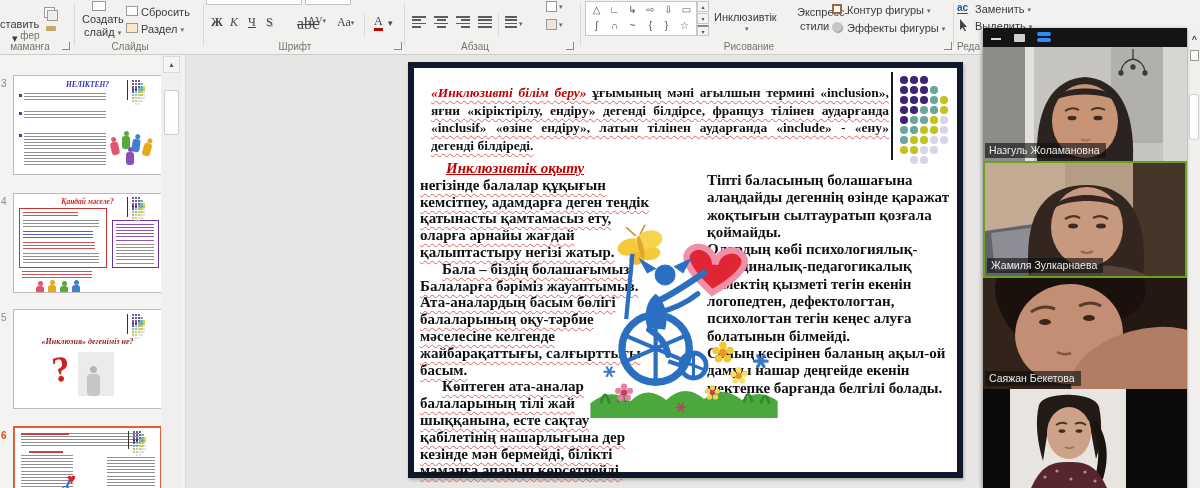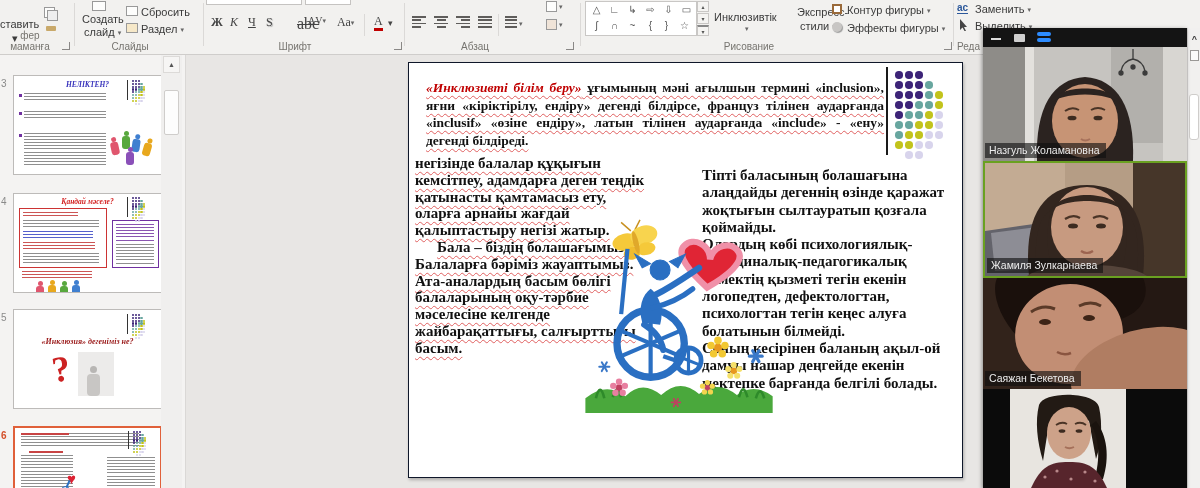--- a/index.html
+++ b/index.html
@@ -37,21 +37,21 @@
   .bull{position:absolute;width:2.5px;height:2.5px;background:#7030a0}
   .kid{position:absolute;width:8px;height:13px;border-radius:3px}
   .kid::before{content:"";position:absolute;top:-5px;left:1.5px;width:5px;height:5px;border-radius:50%;background:inherit}
   .vline-mini{position:absolute;width:1px;background:#333}
   .dots{position:absolute}
   .pscroll{position:absolute;left:161px;top:0;width:21px;height:433px;background:#f0efee}
   .ps-up{position:absolute;left:2px;top:1px;width:17px;height:17px;background:#f6f5f4;border:1px solid #dcdad8;color:#555;font-size:7px;text-align:center;line-height:16px}
   .ps-thumb{position:absolute;left:3px;top:35px;width:15px;height:45px;background:#fdfdfd;border:1px solid #cfcdcb;border-radius:2px}
 
   
-  .slide{position:absolute;left:408px;top:62px;width:555px;height:416px;background:#fff;border:1px solid #0f172a;box-shadow:1px 2px 3px rgba(0,0,0,.25);z-index:3}
+  .slide{position:absolute;left:408px;top:62px;width:555px;height:416px;background:#fff;border:6px solid #0f172a;box-shadow:1px 2px 3px rgba(0,0,0,.25);z-index:3}
   .sq{text-decoration-line:underline;text-decoration-style:wavy;text-decoration-color:#e06060;text-decoration-thickness:1px;text-underline-offset:2.5px}
   .intro{position:absolute;left:17px;top:16px;width:458px;font-family:"Liberation Serif",serif;font-weight:bold;font-size:13.5px;line-height:17.5px;text-align:justify;color:#111}
   .ihl{color:#c00000;font-style:italic}
   .colL{position:absolute;left:6px;top:92px;width:233px;font-family:"Liberation Serif",serif;font-weight:bold;font-size:15px;line-height:16.8px;color:#111}
   .colR{position:absolute;left:293px;top:104px;width:258px;font-family:"Liberation Serif",serif;font-weight:bold;font-size:15px;line-height:17.3px;color:#111}
   .colL p,.colR p{margin:0}
   .ind{text-indent:22px}
   .lh{text-indent:26px}
   .lh span{color:#c00000;font-style:italic;text-decoration:underline}
   .slide-vline{position:absolute;left:477px;top:4px;width:1.5px;height:88px;background:#1a1a1a}
@@ -462,22 +462,24 @@
         <i style="position: absolute; border-radius: 50%; width: 7.5px; height: 7.5px; left: 40.2px; top: 60.3px; background: rgb(216, 212, 236);"></i>
         <i style="position: absolute; border-radius: 50%; width: 7.5px; height: 7.5px; left: 0px; top: 70.35px; background: rgb(194, 195, 28);"></i>
         <i style="position: absolute; border-radius: 50%; width: 7.5px; height: 7.5px; left: 10.05px; top: 70.35px; background: rgb(194, 195, 28);"></i>
         <i style="position: absolute; border-radius: 50%; width: 7.5px; height: 7.5px; left: 20.1px; top: 70.35px; background: rgb(216, 212, 236);"></i>
         <i style="position: absolute; border-radius: 50%; width: 7.5px; height: 7.5px; left: 30.15px; top: 70.35px; background: rgb(216, 212, 236);"></i>
         <i style="position: absolute; border-radius: 50%; width: 7.5px; height: 7.5px; left: 10.05px; top: 80.4px; background: rgb(216, 212, 236);"></i>
         <i style="position: absolute; border-radius: 50%; width: 7.5px; height: 7.5px; left: 20.1px; top: 80.4px; background: rgb(216, 212, 236);"></i>
       </span>
 
     <div class="colL">
+      <div class="lh"><span>Инклюзивтік оқыту</span></div>
       <p class="sq">негізінде балалар құқығын кемсітпеу, адамдарға деген теңдік қатынасты қамтамасыз ету, оларға арнайы жағдай қалыптастыру негізі жатыр.</p>
       <p class="sq ind">Бала – біздің болашағымыз, Балаларға бәріміз жауаптымыз. Ата-аналардың басым бөлігі балаларының оқу-тәрбие мәселесіне келгенде жайбарақаттығы, салғырттығы басым.</p>
+      <p class="sq ind">Көптеген ата-аналар балаларының тілі жай шыққанына, есте сақтау қабілетінің нашарлығына дер кезінде мән бермейді, білікті маманға апарып көрсетпейді.</p>
     </div>
 
     <div class="colR">
       <p>Тіпті баласының болашағына алаңдайды дегеннің өзінде қаражат жоқтығын сылтауратып қозғала қоймайды.</p>
       <p>Олардың көбі психологиялық-медициналық-педагогикалық көмектің қызметі тегін екенін логопедтен, дефектологтан, психологтан тегін кеңес алуға болатынын білмейді.</p>
       <p>Соның кесірінен баланың ақыл-ой дамуы нашар деңгейде екенін мектепке барғанда белгілі болады.</p>
     </div>
 
     <svg class="clipart" viewBox="0 0 185 192">
 

